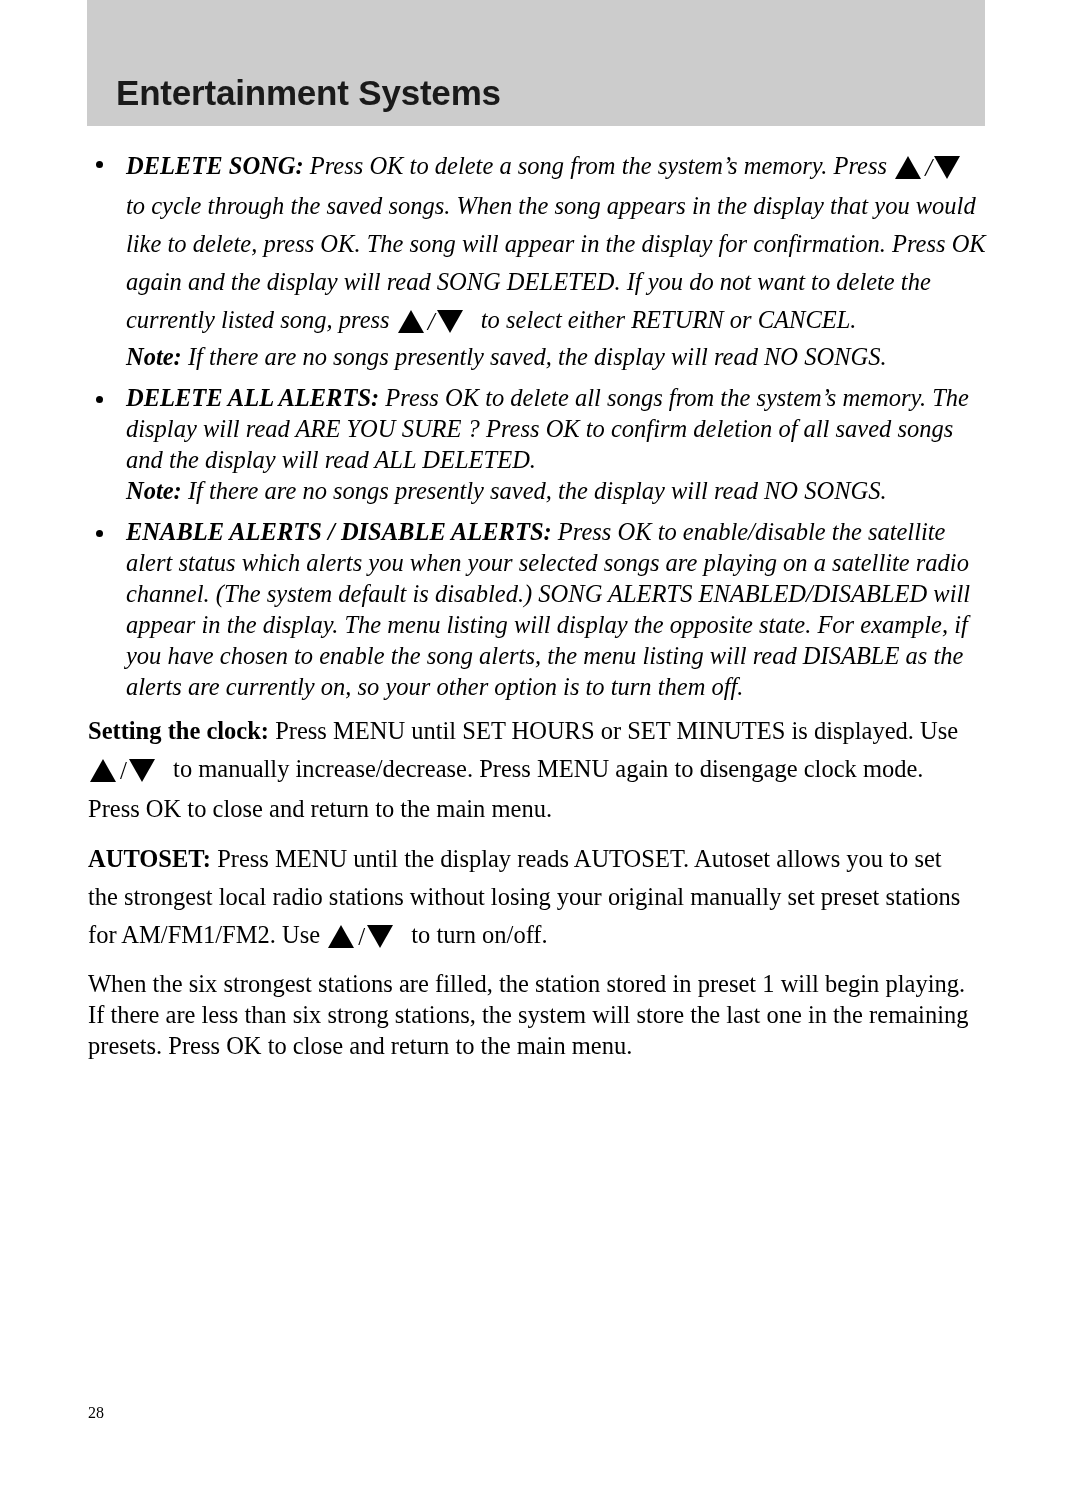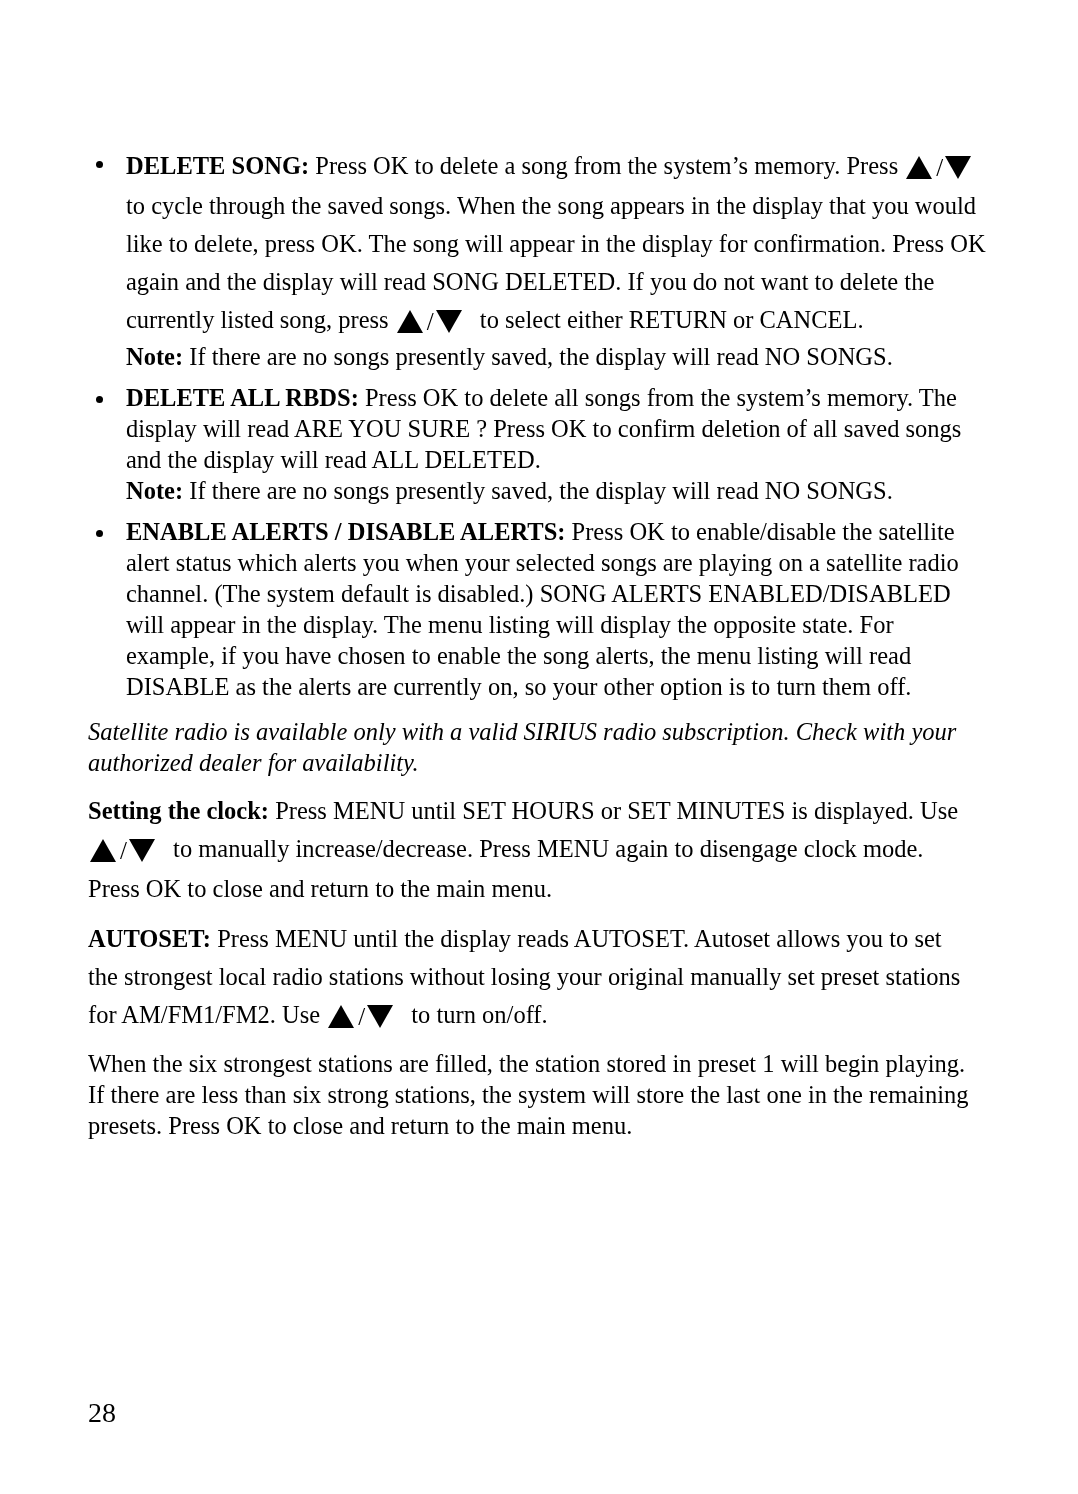--- a/index.html
+++ b/index.html
@@ -68,20 +68,21 @@
     width: 7px;
     height: 7px;
     border-radius: 50%;
     background: #000;
   }
   .bullet-item .para { margin: 0; }
 
   .para {
     margin: 0 0 11px 0;
     text-align: left;
+    font-style: italic;
   }
   .para.tight { margin-bottom: 0; }
 
   b, .b { font-weight: bold; }
 
   .italic-para {
     font-style: italic;
     margin: 14px 0 14px 0;
     line-height: 31px;
   }
@@ -119,51 +120,53 @@
   .tri-gap { display: inline-block; width: 10px; }
 
   
   .has-tri { line-height: 38px; }
 
   
   .page-number {
     position: absolute;
     left: 88px;
     top: 1398px;
-    font-size: 28px;
+    font-size: 16px;
     line-height: 30px;
     color: #000;
   }
 </style>
 </head>
 <body>
 
 <div class="page">
 
+  <div class="header-band">
+    <div class="header-title">Entertainment Systems</div>
+  </div>
 
   <div class="content">
 
     <div class="bullet-item">
       <span class="bullet-dot"></span>
       <p class="para tight has-tri"><span class="b">DELETE SONG:</span><span> Press OK to delete a song from the system’s memory. Press </span><span class="tri-pair"><span class="tri tri-up"></span><span class="tri-slash">/</span><span class="tri tri-down"></span><span class="tri-gap"></span></span><span> to cycle through the saved songs. When the song appears in the display that you would like to delete, press OK. The song will appear in the display for confirmation. Press OK again and the display will read SONG DELETED. If you do not want to delete the currently listed song, press </span><span class="tri-pair"><span class="tri tri-up"></span><span class="tri-slash">/</span><span class="tri tri-down"></span><span class="tri-gap"></span></span><span> to select either RETURN or CANCEL.</span></p>
       <p class="para"><span class="b">Note:</span><span> If there are no songs presently saved, the display will read NO SONGS.</span></p>
     </div>
 
     <div class="bullet-item">
       <span class="bullet-dot"></span>
-      <p class="para tight"><span class="b">DELETE ALL RBDS:</span><span> Press OK to delete all songs from the system’s memory. The display will read ARE YOU SURE ? Press OK to confirm deletion of all saved songs and the display will read ALL DELETED.</span></p>
+      <p class="para tight"><span class="b">DELETE ALL ALERTS:</span><span> Press OK to delete all songs from the system’s memory. The display will read ARE YOU SURE ? Press OK to confirm deletion of all saved songs and the display will read ALL DELETED.</span></p>
       <p class="para"><span class="b">Note:</span><span> If there are no songs presently saved, the display will read NO SONGS.</span></p>
     </div>
 
     <div class="bullet-item">
       <span class="bullet-dot"></span>
       <p class="para"><span class="b">ENABLE ALERTS / DISABLE ALERTS:</span><span> Press OK to enable/disable the satellite alert status which alerts you when your selected songs are playing on a satellite radio channel. (The system default is disabled.) SONG ALERTS ENABLED/DISABLED will appear in the display. The menu listing will display the opposite state. For example, if you have chosen to enable the song alerts, the menu listing will read DISABLE as the alerts are currently on, so your other option is to turn them off.</span></p>
     </div>
 
-    <p class="italic-para">Satellite radio is available only with a valid SIRIUS radio subscription. Check with your authorized dealer for availability.</p>
 
     <p class="sect has-tri"><span class="b">Setting the clock:</span><span> Press MENU until SET HOURS or SET MINUTES is displayed. Use </span><span class="tri-pair"><span class="tri tri-up"></span><span class="tri-slash">/</span><span class="tri tri-down"></span><span class="tri-gap"></span></span><span> to manually increase/decrease. Press MENU again to disengage clock mode. Press OK to close and return to the main menu.</span></p>
 
     <p class="sect tight has-tri"><span class="b">AUTOSET:</span><span> Press MENU until the display reads AUTOSET. Autoset allows you to set the strongest local radio stations without losing your original manually set preset stations for AM/FM1/FM2. Use </span><span class="tri-pair"><span class="tri tri-up"></span><span class="tri-slash">/</span><span class="tri tri-down"></span><span class="tri-gap"></span></span><span> to turn on/off.</span></p>
 
     <p class="sect">When the six strongest stations are filled, the station stored in preset 1 will begin playing. If there are less than six strong stations, the system will store the last one in the remaining presets. Press OK to close and return to the main menu.</p>
 
 
   </div>
 

